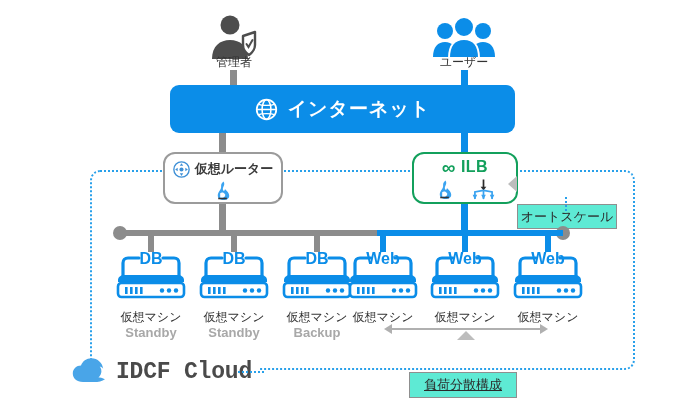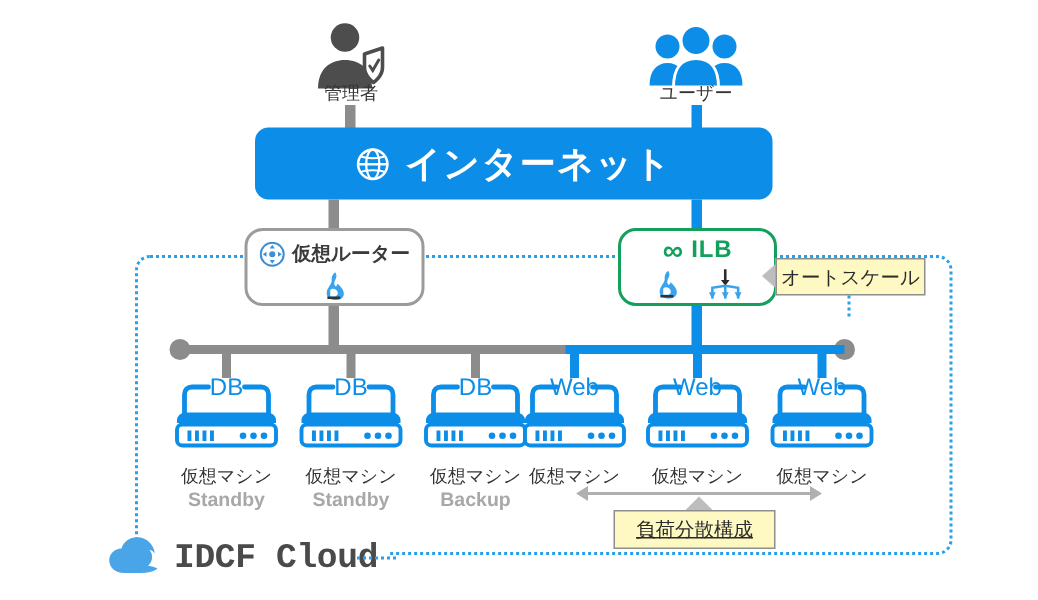--- a/index.html
+++ b/index.html
@@ -28,21 +28,21 @@
   
   .internet-bar{
     position:absolute;
     background:#0b8de8;
     border-radius:9px;
     display:flex;align-items:center;justify-content:center;
     gap:10px;
     color:#ffffff;
   }
   .internet-label{
-    font-size:24px;font-weight:bold;letter-spacing:1px;
+    font-size:19px;font-weight:bold;letter-spacing:1px;
     color:#ffffff;
   }
 
   
   .node-box{
     position:absolute;
     background:#ffffff;
     border:2px solid #9b9b9b;
     border-radius:12px;
     box-sizing:border-box;
@@ -63,41 +63,41 @@
   
   .person-caption{
     position:absolute;text-align:center;
     font-size:12px;color:#333333;white-space:nowrap;
   }
 
   
   .server{position:absolute;width:74px;}
   .server-badge{
     position:absolute;top:0;left:0;width:74px;height:19px;
-    text-align:center;font-size:16px;font-weight:normal;
+    text-align:center;font-size:16px;font-weight:bold;
     color:#0b8de8;line-height:19px;letter-spacing:0;
   }
   .server-caption{
     position:absolute;left:-6px;width:86px;top:60px;
     text-align:center;font-size:12px;color:#333333;white-space:nowrap;
   }
   .server-state{
     position:absolute;left:-6px;width:86px;top:76px;
     text-align:center;font-size:13px;font-weight:bold;color:#a8a8a8;
     white-space:nowrap;
   }
 
   
   .callout{
     position:absolute;
-    background:#fef9c3;
+    background:#5eead4;
     border:1px solid #8f8f8f;
     box-sizing:border-box;
     display:flex;align-items:center;justify-content:center;
-    font-size:13px;color:#2b2b2b;white-space:nowrap;
+    font-size:13px;color:#2b2b2b;white-space:nowrap;margin-top:32px;
   }
   .callout-arrow-left{
     position:absolute;
     width:0;height:0;
     border-top:8px solid transparent;
     border-bottom:8px solid transparent;
     border-right:9px solid #bdbdbd;
   }
   .callout-arrow-up{
     position:absolute;

